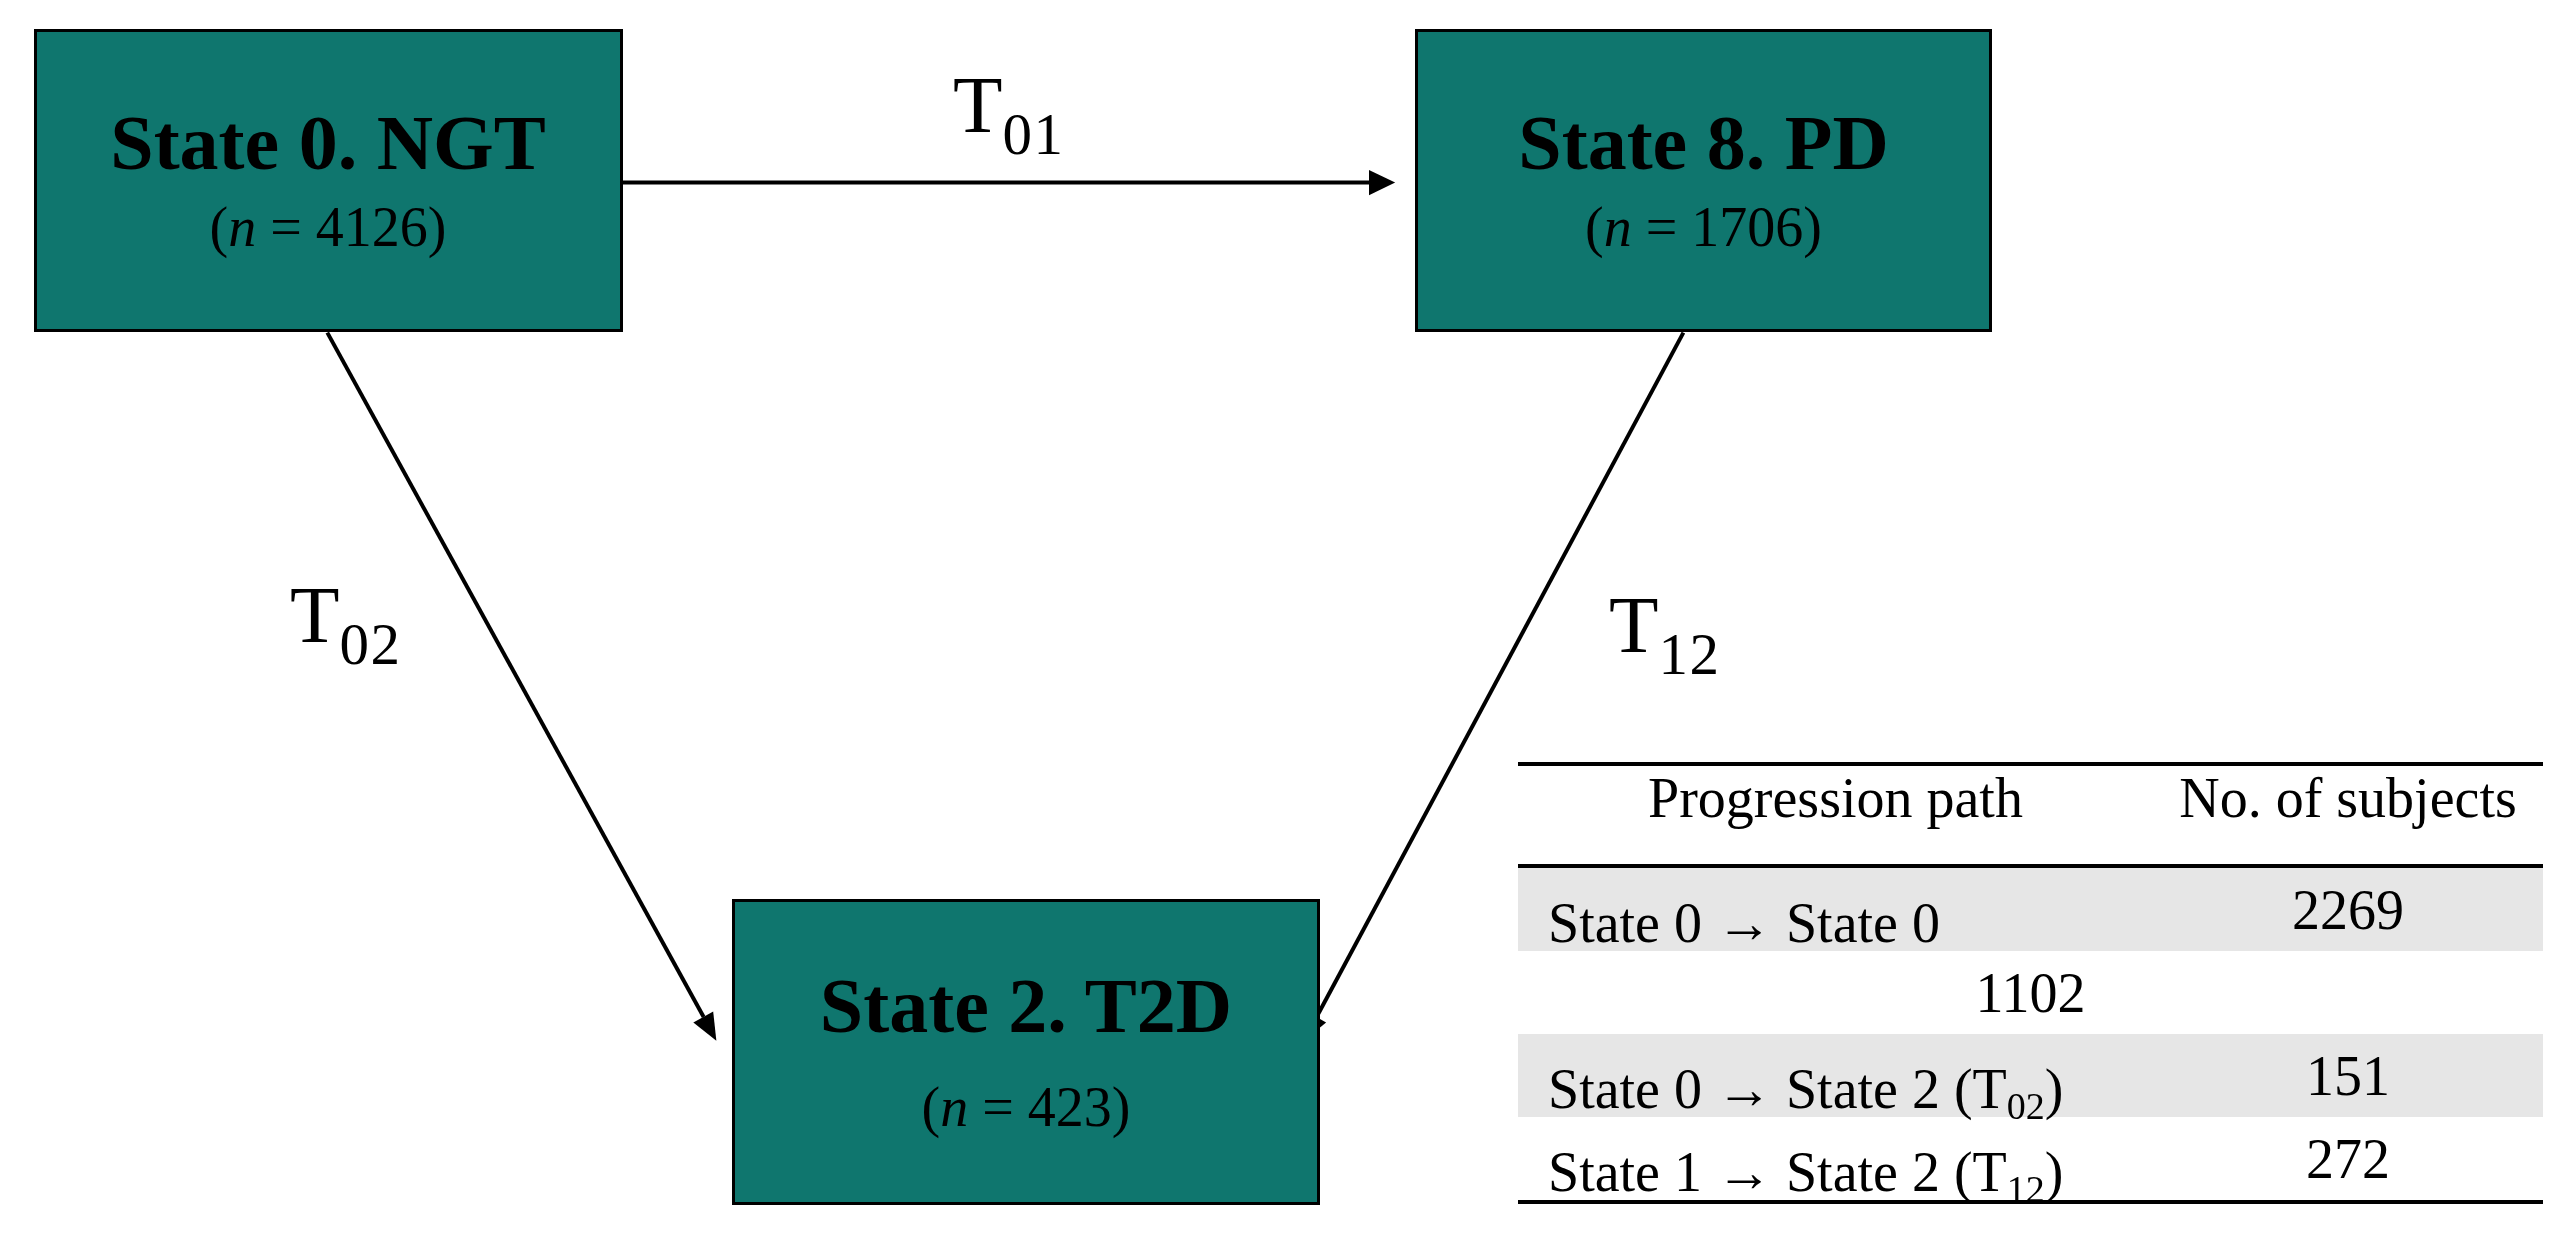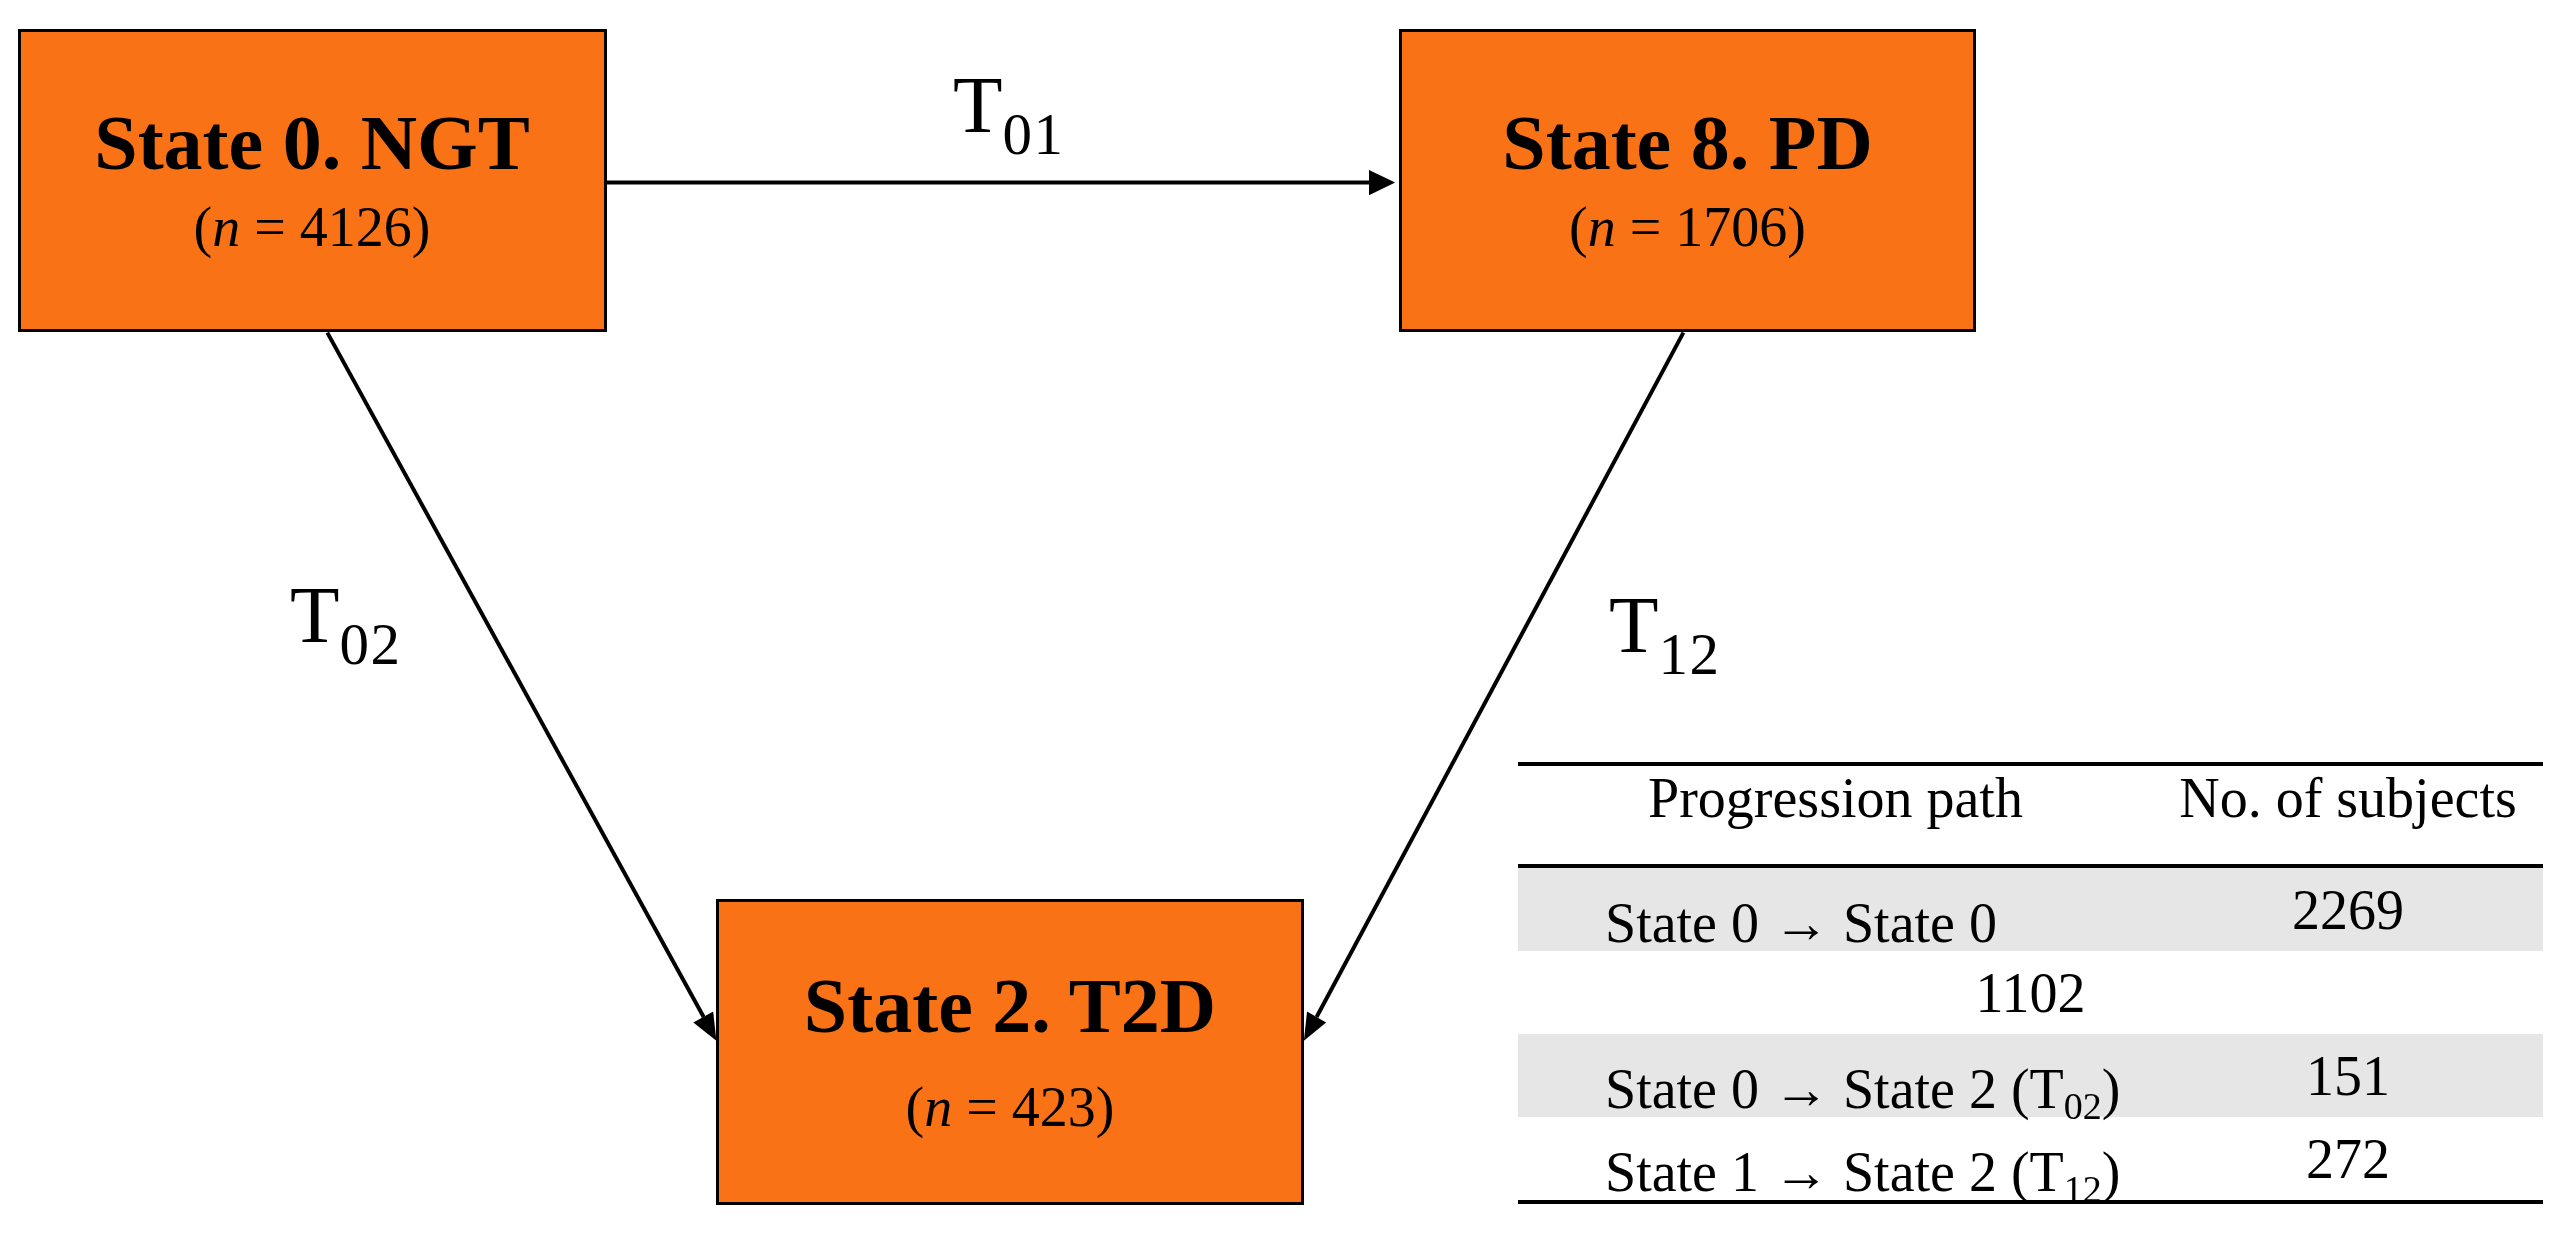--- a/index.html
+++ b/index.html
@@ -22,26 +22,27 @@
     left: 0; top: 0;
     pointer-events: none;
   }
   .ln { stroke: var(--ink, #000); stroke-width: 5; }
   .hd { fill: var(--ink, #000); stroke: none; }
 
   .state-box {
     position: absolute;
     box-sizing: border-box;
     border: 3.2px solid var(--ink, #000);
-    background: #f97316;
+    background: #0f766e;
     display: flex;
     flex-direction: column;
     align-items: center;
     justify-content: center;
     text-align: center;
+    margin-left: 16px;
   }
   .box0 { left: 17.5px;   top: 29px;   width: 589px; height: 303px; }
   .box1 { left: 1399px; top: 29px;   width: 577px; height: 303px; }
   .box2 { left: 716px;  top: 899px; width: 588px; height: 306px; gap: 17px; }
   .state-title {
     font-size: 78px;
     font-weight: bold;
     line-height: 1.05;
   }
   .state-sub {
@@ -84,21 +85,21 @@
   }
   .th1 { width: 635px; text-align: center; }
   .th2 { flex: 1; text-align: center; }
   .tbody .trow {
     display: flex;
     height: 83px;
     align-items: center;
     font-size: 56px;
   }
   .tbody .trow:nth-child(odd) { background: var(--row_shade, #e6e6e6); }
-  .td1 { width: 635px; padding-left: 87px; box-sizing: border-box; white-space: nowrap; margin-top: 33px; }
+  .td1 { width: 635px; padding-left: 30px; box-sizing: border-box; white-space: nowrap; margin-top: 33px; }
   .td2 { flex: 1; text-align: center; }
   .csub { font-size: 38px; vertical-align: -11px; }
 </style>
 </head>
 <body>
 
 <div class="canvas">
 
   <svg class="arrows" width="2576" height="1233" viewBox="0 0 3244 1553">
     <line class="ln" x1="764" y1="230" x2="1730" y2="230"></line>

